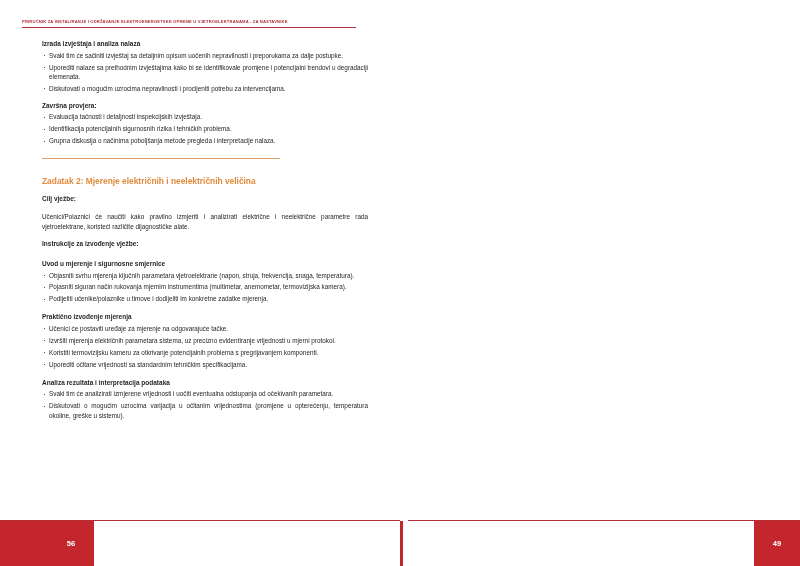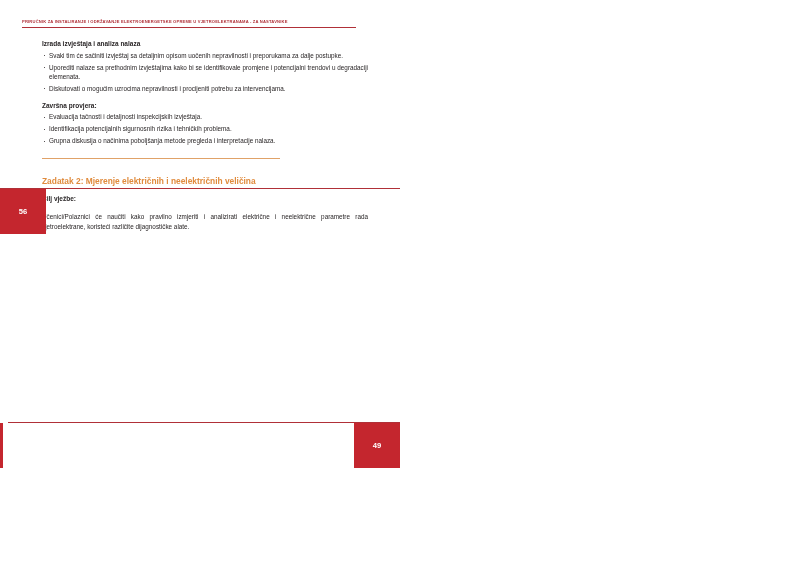--- a/index.html
+++ b/index.html
@@ -12,21 +12,20 @@
     height: 566px;
     overflow: hidden;
     font-family: "Liberation Sans", sans-serif;
     color: #231f20;
   }
   .spread {
     position: relative;
     width: 800px;
     height: 468px;
     display: flex;
-    flex-direction: column;
   }
   .page {
     position: relative;
     width: 400px;
     height: 566px;
     background: #ffffff;
     box-sizing: border-box;
   }
   .page-left  { padding: 0 24px 0 40px; }
   .page-right { padding: 0 30px 0 34px; }
@@ -129,21 +128,21 @@
     width: 46px;
     height: 45px;
     background: #c4262e;
     color: #ffffff;
     font-size: 7.6px;
     font-weight: 700;
     display: flex;
     align-items: center;
     justify-content: center;
   }
-  .page-left .folio  { left: 0; }
+  .page-left .folio  { left: 0; padding-left: 48px; }
   .page-right .folio { right: 0; }
 
   .gutter-left-edge {
     position: absolute;
     left: 0;
     bottom: 0;
     width: 3px;
     height: 45px;
     background: #c4262e;
   }

